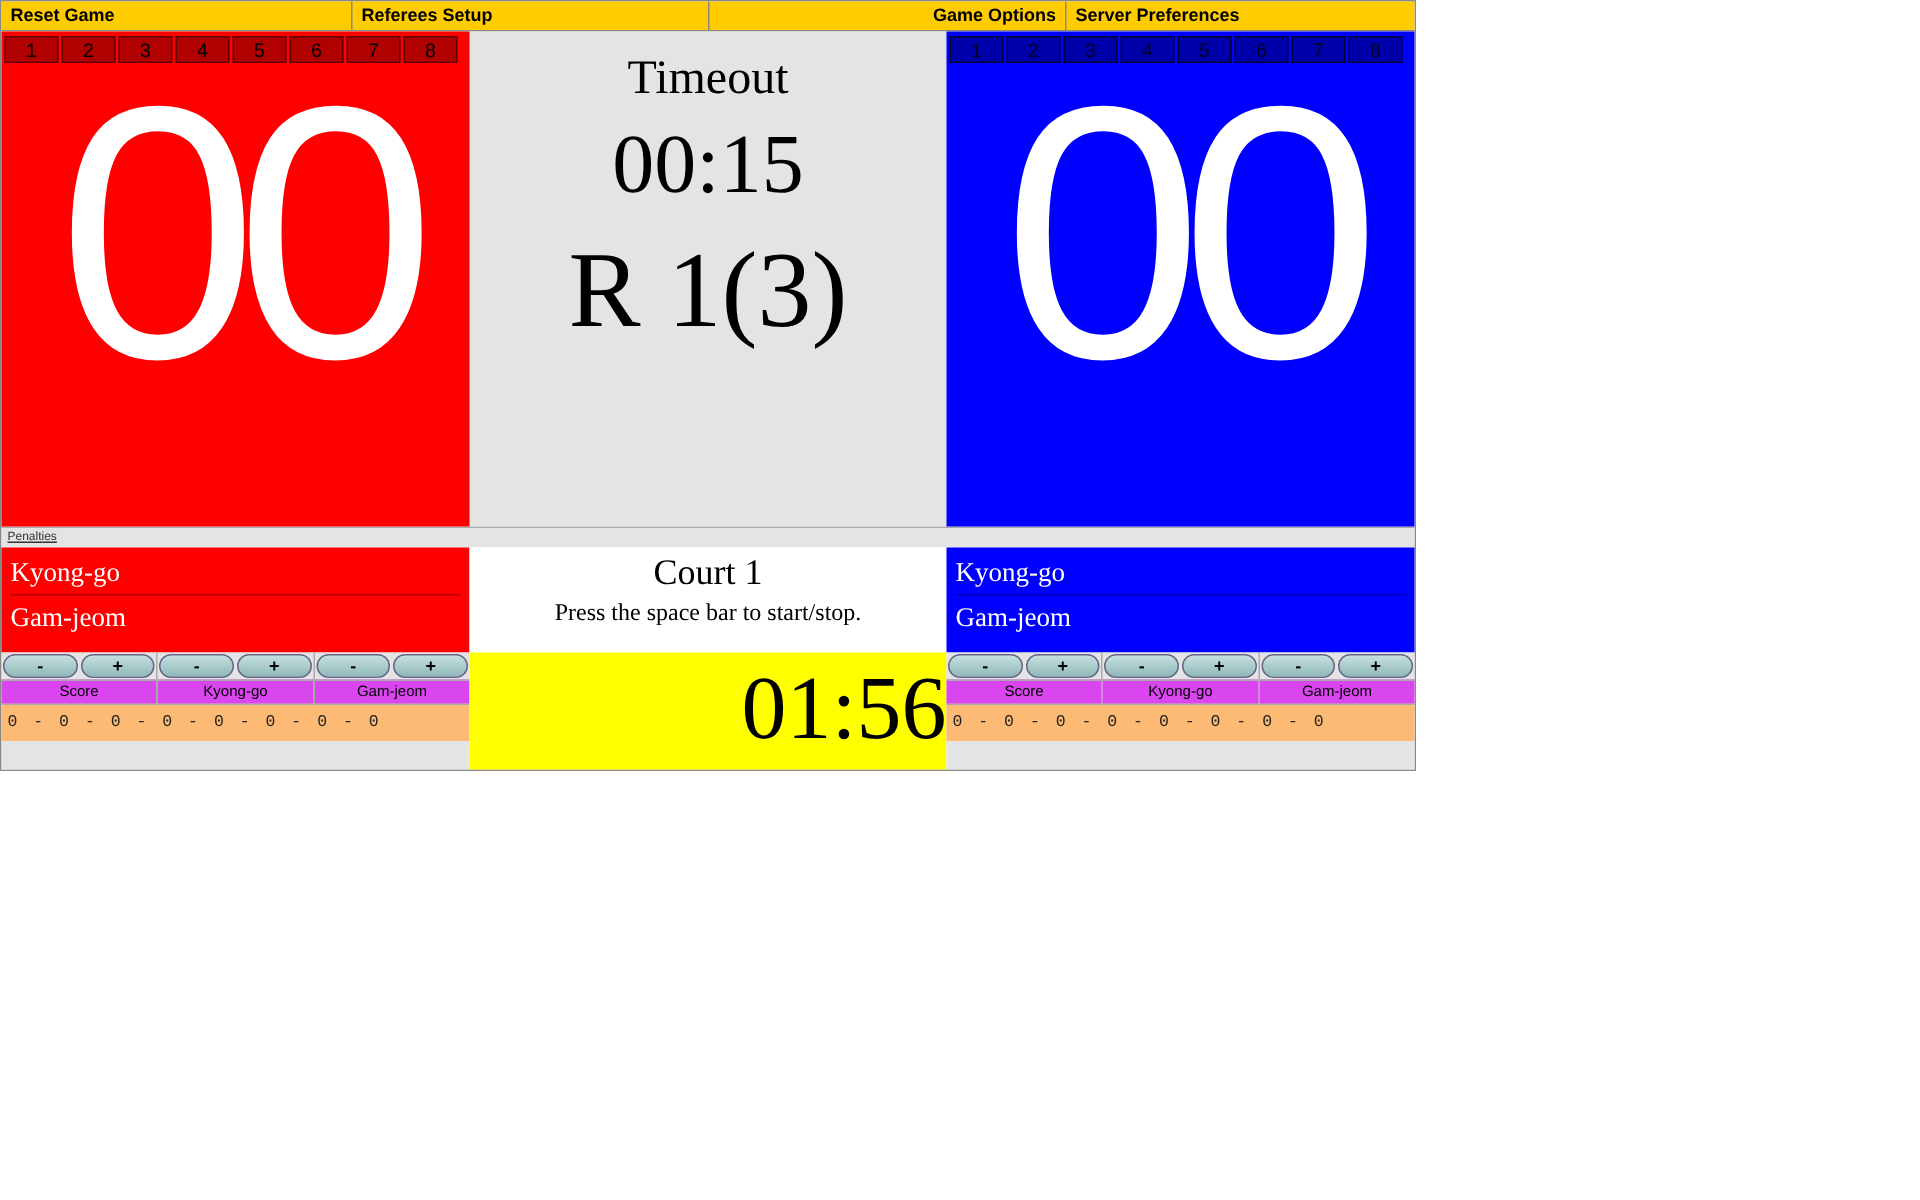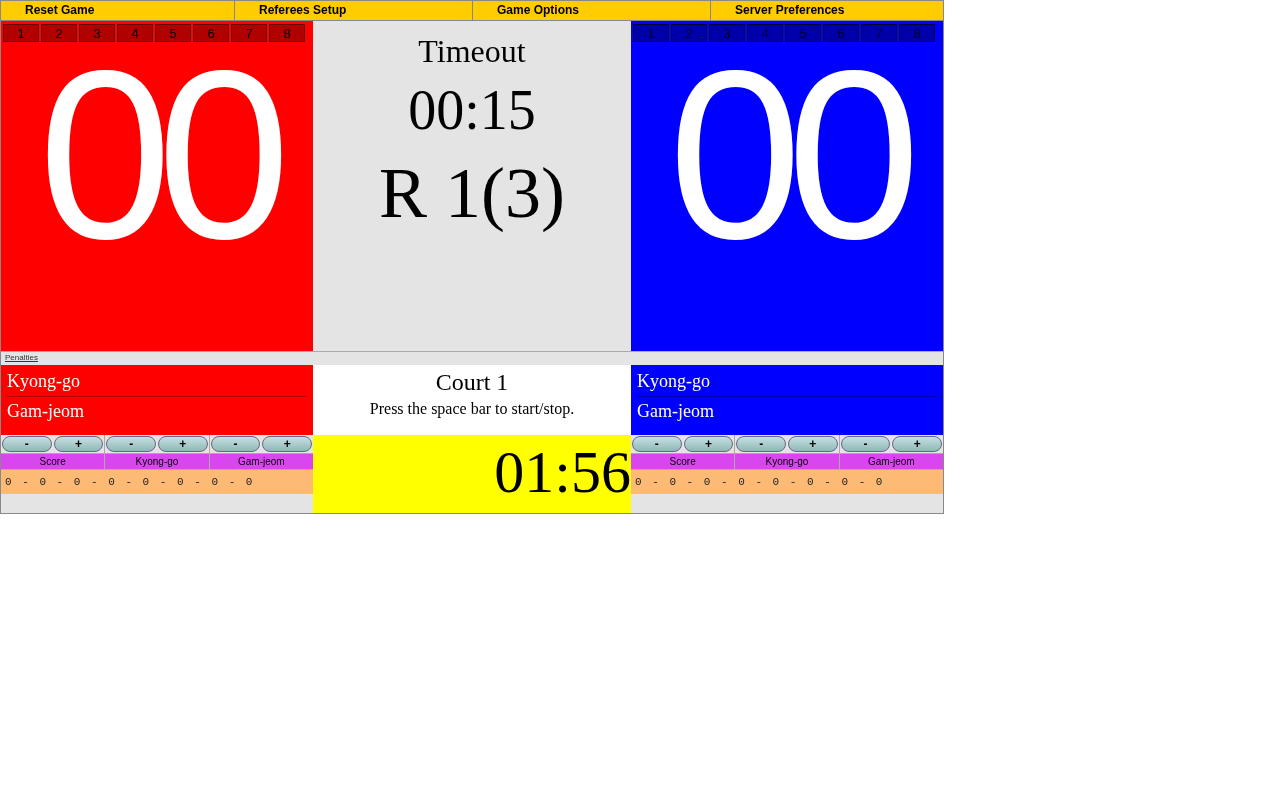--- a/index.html
+++ b/index.html
@@ -1,22 +1,22 @@
 <!DOCTYPE html>
 <html><head>
 <meta charset="utf-8">
 <style>
 * { box-sizing: border-box; margin: 0; padding: 0; }
 body { font-family: "Times New Roman", serif; background: #fff; }
 .app { width: 944px; border: 1px solid #888; }
 .menubar { display: flex; background: #ffcc00; height: 20px; border-bottom: 1px solid #888; }
-.menubar-item { border-right: 1px solid #888; padding: 2px 24px; font-family: Arial, sans-serif; font-size: 12px; font-weight: bold; color: #000; cursor: pointer; }
+.menubar-item { border-right: 1px solid #888; padding: 2px 6px; font-family: Arial, sans-serif; font-size: 12px; font-weight: bold; color: #000; cursor: pointer; }
 .menubar-item:nth-child(1){ width: 234px;}
 .menubar-item:nth-child(2){ width: 238px;}
-.menubar-item:nth-child(3){ width: 238px;}
+.menubar-item:nth-child(3){ width: 238px; text-align: right;}
 .menubar-item:nth-child(4){ flex:1; border-right:none;}
 .main { display:flex; height:330px; background:#e4e4e4;}
 .side { width:312px; position:relative; color:#fff;}
 .side.red{ background:#ff0000;}
 .side.blue{ background:#0000ff;}
 .chips{ display:flex; gap:2px; padding:3px 2px;}
 .chip{ width:36px; height:18px; text-align:center; font-size:13px; line-height:18px; font-family:Arial,sans-serif;}
 .red .chip{ background:#b00000; color:#000; border:1px solid #600;}
 .blue .chip{ background:#0000aa; color:#002; border:1px solid #003;}
 .bigscore{ font-size:240px; line-height:1; text-align:center; letter-spacing:-15px; margin-top:-10px; font-family:Liberation Sans, sans-serif;}

